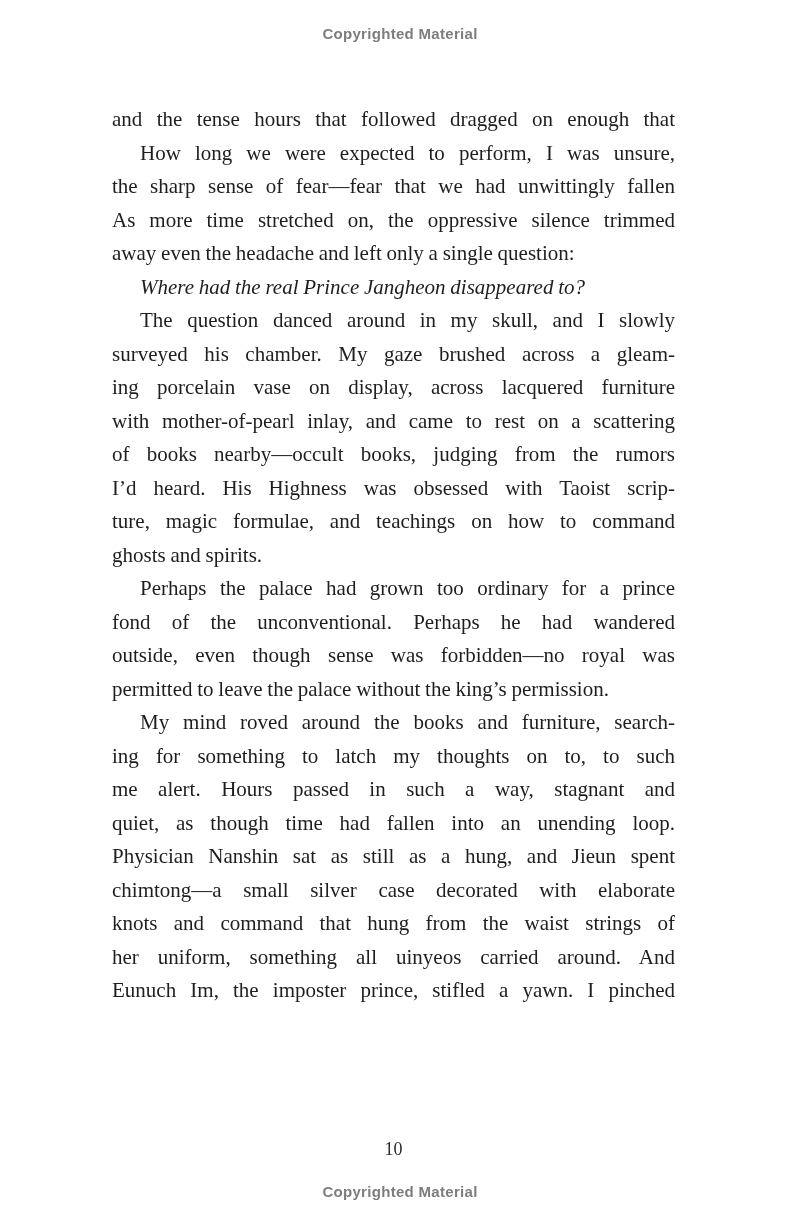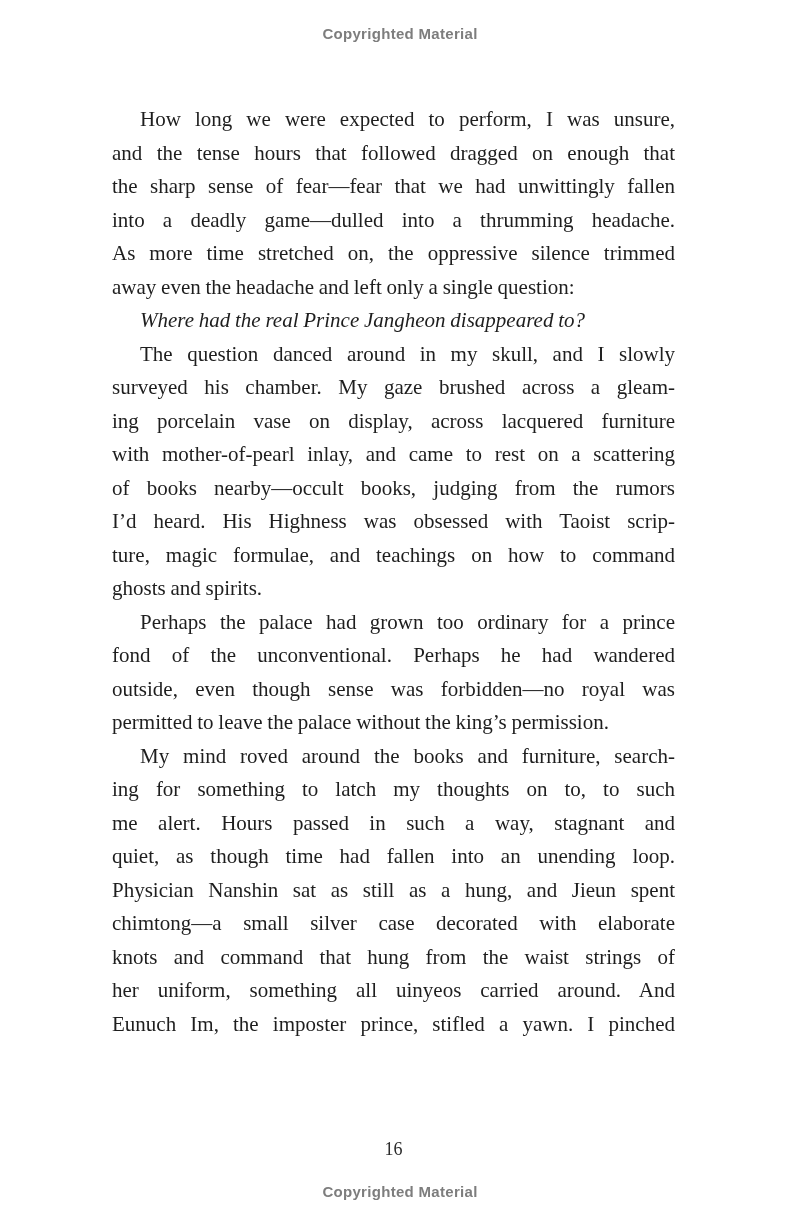--- a/index.html
+++ b/index.html
@@ -62,24 +62,23 @@
   }
 </style>
 </head>
 <body>
 
 <div class="page">
   <div class="notice top">Copyrighted Material</div>
 
   <div class="text-block">
       <div class="para">
+        <div class="line">and the tense hours that followed dragged on enough that</div>
         <div class="line indent">How long we were expected to perform, I was unsure,</div>
-        <div class="line">and the tense hours that followed dragged on enough that</div>
         <div class="line">the sharp sense of fear—fear that we had unwittingly fallen</div>
-        <div class="line">into a deadly game—dulled into a thrumming headache.</div>
         <div class="line">As more time stretched on, the oppressive silence trimmed</div>
         <div class="line lastline">away even the headache and left only a single question:</div>
       </div>
       <div class="para italic">
         <div class="line indent lastline">Where had the real Prince Jangheon disappeared to?</div>
       </div>
       <div class="para">
         <div class="line indent">The question danced around in my skull, and I slowly</div>
         <div class="line">surveyed his chamber. My gaze brushed across a gleam-</div>
         <div class="line">ing porcelain vase on display, across lacquered furniture</div>
@@ -101,16 +100,16 @@
         <div class="line">me alert. Hours passed in such a way, stagnant and</div>
         <div class="line">quiet, as though time had fallen into an unending loop.</div>
         <div class="line">Physician Nanshin sat as still as a hung, and Jieun spent</div>
         <div class="line">chimtong—a small silver case decorated with elaborate</div>
         <div class="line">knots and command that hung from the waist strings of</div>
         <div class="line">her uniform, something all uinyeos carried around. And</div>
         <div class="line">Eunuch Im, the imposter prince, stifled a yawn. I pinched</div>
       </div>
     </div>
 
-  <div class="page-number">16</div>
+  <div class="page-number">10</div>
 
   <div class="notice bottom">Copyrighted Material</div>
 </div>
 
 </body></html>

